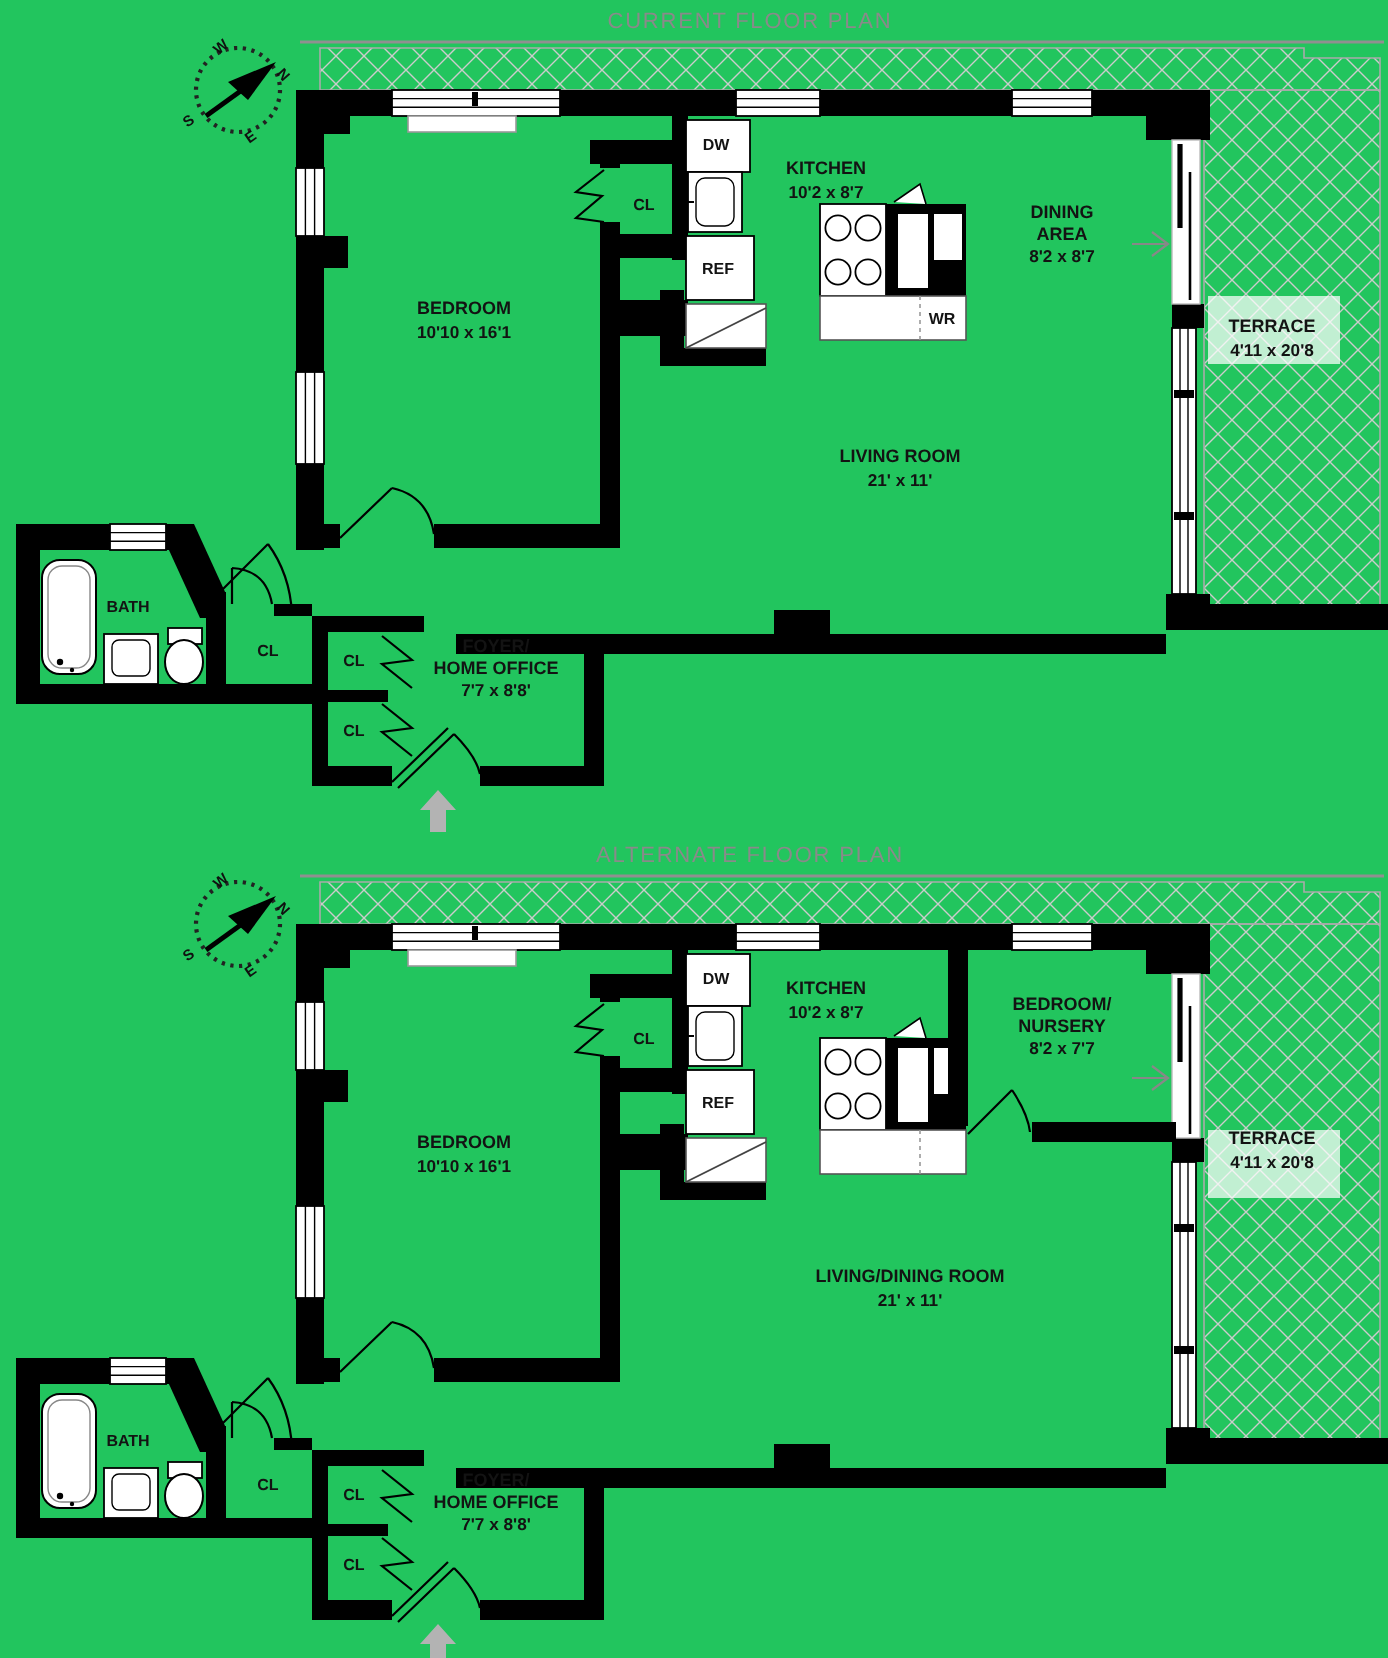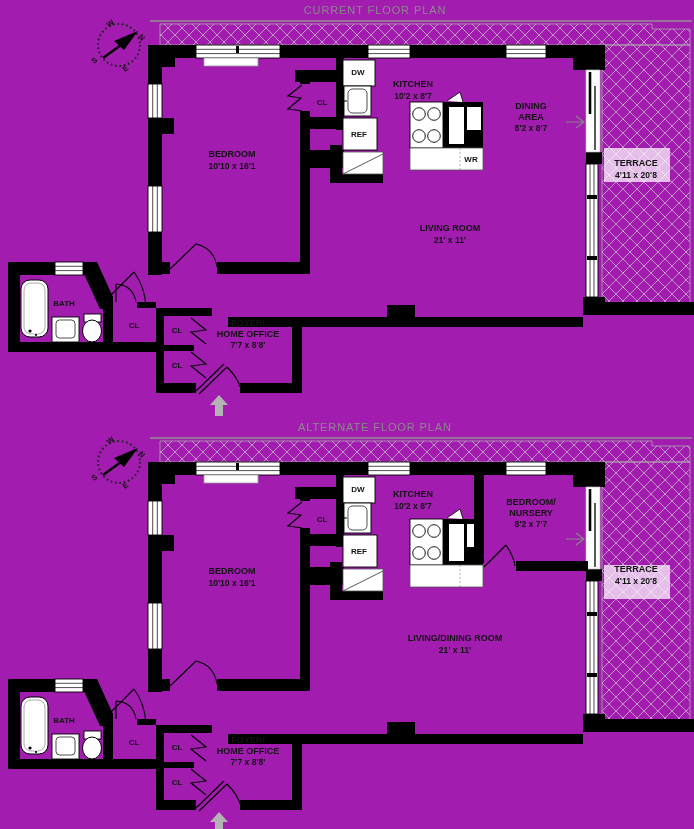--- a/index.html
+++ b/index.html
@@ -1,16 +1,16 @@
 <!DOCTYPE html>
 <html><head>
 <meta charset="utf-8">
 <style>
   html,body{margin:0;padding:0;background:#fff;}
-  .canvas{position:relative;width:694px;height:829px;background:#a21caf;
+  .canvas{position:relative;width:694px;height:829px;background:#22c55e;
           font-family:"Liberation Sans",sans-serif;overflow:hidden;}
   .defs-holder{position:absolute;width:0;height:0;overflow:hidden;}
   svg.plan{position:absolute;left:0;display:block;}
   #plan-current{top:0;}
   #plan-alt{top:417px;}
   text{text-anchor:middle;}
   .t-title{font-size:11px;fill:#8a8a8a;letter-spacing:.9px;}
   .t-room{font-size:9px;font-weight:700;fill:#131313;}
   .t-dim{font-size:8.6px;font-weight:700;fill:#131313;}
   .t-small{font-size:8px;font-weight:700;fill:#131313;}

